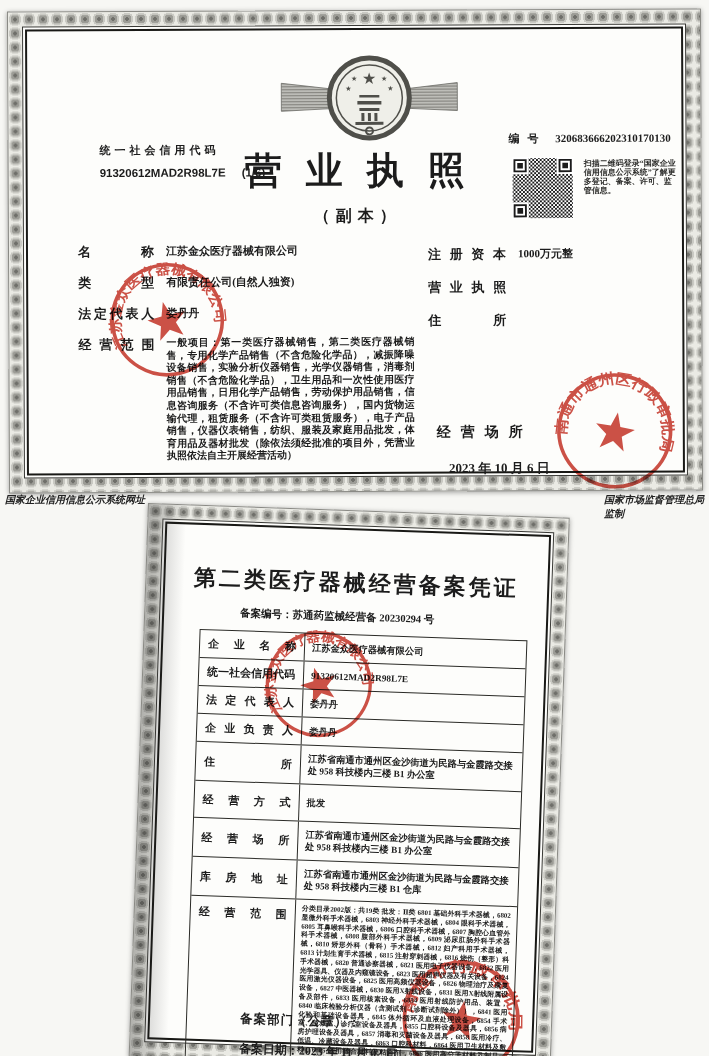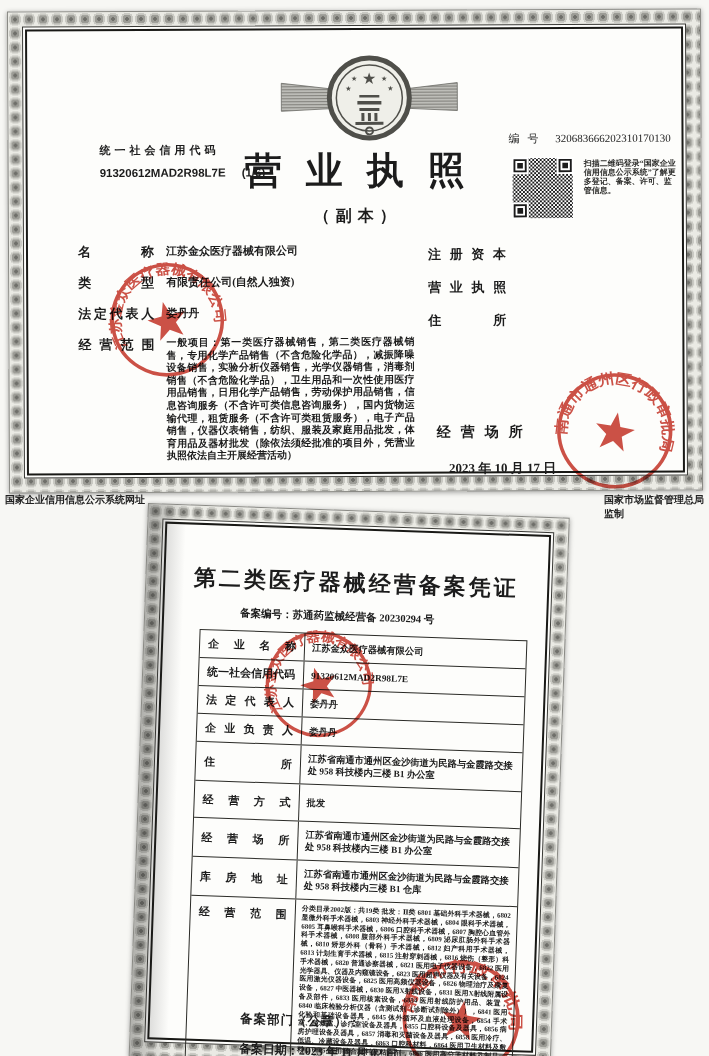--- a/index.html
+++ b/index.html
@@ -15,37 +15,37 @@
   
   .doc1{left:8px;top:10px;width:692px;height:480px;transform:rotate(-.25deg);}
   .emblem{position:absolute;left:236px;top:4px;width:180px;height:96px;}
   .code-block{position:absolute;left:56px;top:96px;width:230px;}
   .code-label{font-size:11px;font-weight:bold;letter-spacing:4px;}
   .code-line{margin-top:9px;font-size:11.5px;font-weight:600;font-family:"Liberation Sans","DejaVu Sans",sans-serif;}
   .code-suffix{margin-left:16px;}
   .title-block{position:absolute;left:0;right:0;top:100px;text-align:center;}
   .lic-title{font-size:37px;font-weight:900;letter-spacing:24px;text-indent:24px;}
   .lic-sub{margin-top:10px;font-size:16px;font-weight:700;letter-spacing:6px;text-indent:6px;}
-  .serial-block{position:absolute;left:465px;top:86px;font-size:11px;font-weight:normal;white-space:nowrap;}
+  .serial-block{position:absolute;left:465px;top:86px;font-size:11px;font-weight:bold;white-space:nowrap;}
   .serial-label{letter-spacing:8px;margin-right:6px;}
   .qr{position:absolute;left:468px;top:112px;width:62px;height:62px;}
   .qr-note{position:absolute;left:540px;top:114px;width:95px;font-size:8px;line-height:9px;font-weight:600;color:#2c2c2a;}
   .fields{position:absolute;}
   .fields-left{left:34px;top:196px;width:336px;}
   .fields-right{left:360px;top:200px;width:282px;}
   .frow{display:flex;align-items:flex-start;}
   .fields-left .frow{margin-bottom:13px;}
   .fields-right .frow{margin-bottom:15px;}
   .flabel{flex:0 0 76px;font-size:13px;font-weight:bold;text-align:justify;text-align-last:justify;margin-right:12px;}
   .fields-right .flabel{flex:0 0 78px;margin-left:24px;}
   .fvalue{flex:1;font-size:11px;font-weight:600;line-height:14px;padding-top:1px;}
   .scope-value{font-size:10px;line-height:12.6px;text-align:justify;}
   .registrar{position:absolute;left:392px;top:378px;font-size:14px;font-weight:bold;letter-spacing:10px;}
   .issue-date{position:absolute;left:404px;top:414px;font-size:13px;font-weight:600;}
-  .footer-note{position:absolute;top:493px;font-size:10px;font-weight:bold;color:#222;}
+  .footer-note{position:absolute;top:493px;font-size:10px;font-weight:bold;color:#222;font-style:italic;}
   .footer-left{left:5px;}
   .footer-right{left:572px;margin-left:32px;}
   
   .doc2{left:148px;top:503px;width:420px;height:552px;transform:rotate(2deg);transform-origin:top left;}
   .doc2-shade{position:absolute;inset:0;background:linear-gradient(90deg,rgba(30,30,30,.28),rgba(0,0,0,0) 9%);pointer-events:none;}
   .cert-title{position:absolute;left:0;right:0;top:22px;text-align:center;font-size:22px;font-weight:900;letter-spacing:3px;}
   .cert-number{position:absolute;left:60px;top:64px;font-size:10.5px;font-weight:bold;}
   .ctable{position:absolute;left:20px;top:88px;width:326px;border:1.4px solid #2a2a26;}
   .trow{display:flex;border-bottom:1px solid #2a2a26;}
   .trow:last-child{border-bottom:none;}
@@ -165,31 +165,32 @@
           </div>
           <div class="frow">
             <div class="flabel">经营范围</div>
             <div class="fvalue scope-value">一般项目：第一类医疗器械销售，第二类医疗器械销售，专用化学产品销售（不含危险化学品），减振降噪设备销售，实验分析仪器销售，光学仪器销售，消毒剂销售（不含危险化学品），卫生用品和一次性使用医疗用品销售，日用化学产品销售，劳动保护用品销售，信息咨询服务（不含许可类信息咨询服务），国内货物运输代理，租赁服务（不含许可类租赁服务），电子产品销售，仪器仪表销售，纺织、服装及家庭用品批发，体育用品及器材批发（除依法须经批准的项目外，凭营业执照依法自主开展经营活动）</div>
           </div>
         </div>
 
         <div class="fields fields-right">
           <div class="frow">
             <div class="flabel">注册资本</div>
+            <div class="fvalue">1000万元整</div>
           </div>
           <div class="frow">
             <div class="flabel">营业执照</div>
           </div>
           <div class="frow">
             <div class="flabel">住所</div>
           </div>
         </div>
 
         <div class="registrar">经营场所</div>
-        <div class="issue-date">2023 年 10 月 17 日</div>
+        <div class="issue-date">2023 年 10 月 6 日</div>
 
         <div class="seal seal-co1">
           <svg viewBox="0 0 120 120">
             <circle cx="60" cy="60" r="54" fill="none" stroke="currentColor" stroke-width="3.5"></circle>
             <path id="co1" d="M 16,78 A 47,47 0 1 1 104,78" fill="none"></path>
             <text font-size="13.5" font-weight="bold" fill="currentColor">
               <textPath href="#co1" startOffset="50%" text-anchor="middle" textLength="176" lengthAdjust="spacingAndGlyphs">江苏金众医疗器械有限公司</textPath>
             </text>
             <polygon fill="currentColor" points="60,42 64.7,55.5 79,55.8 67.6,64.5 71.8,78.2 60,70 48.2,78.2 52.4,64.5 41,55.8 55.3,55.5"></polygon>
           </svg>

